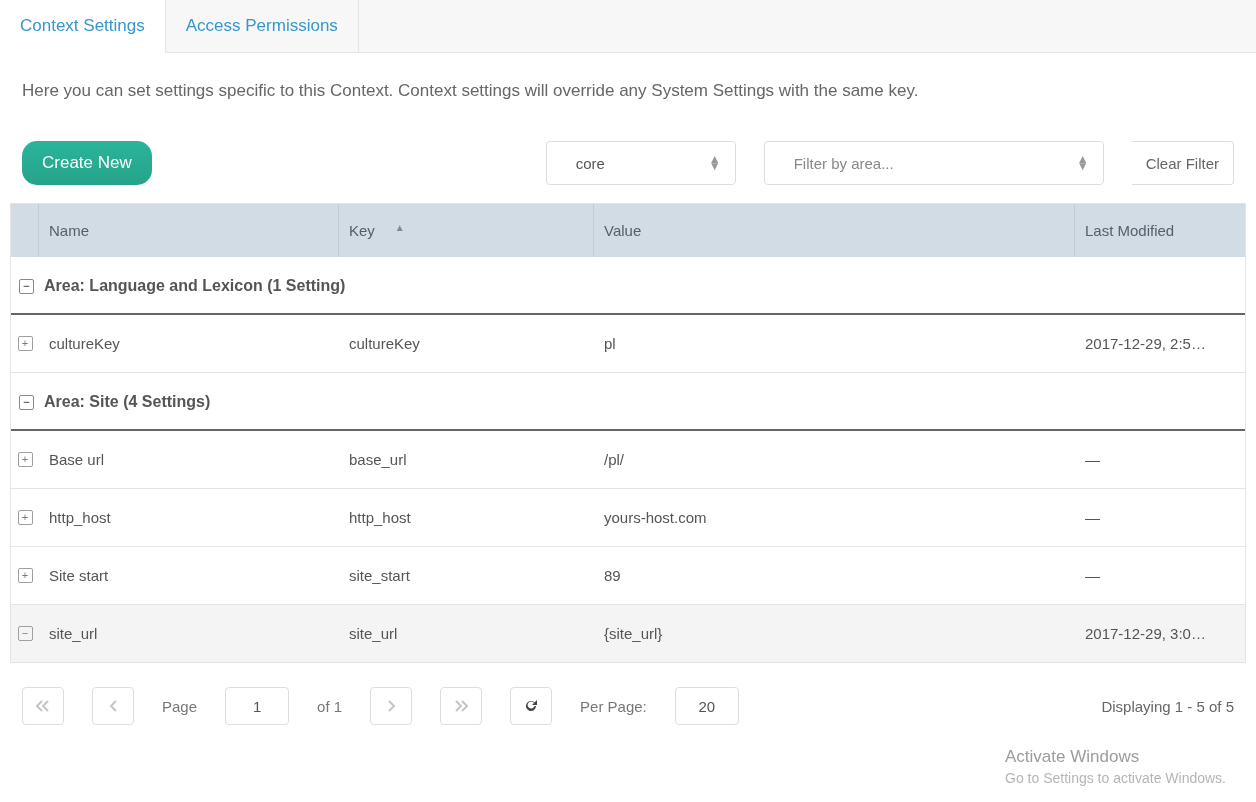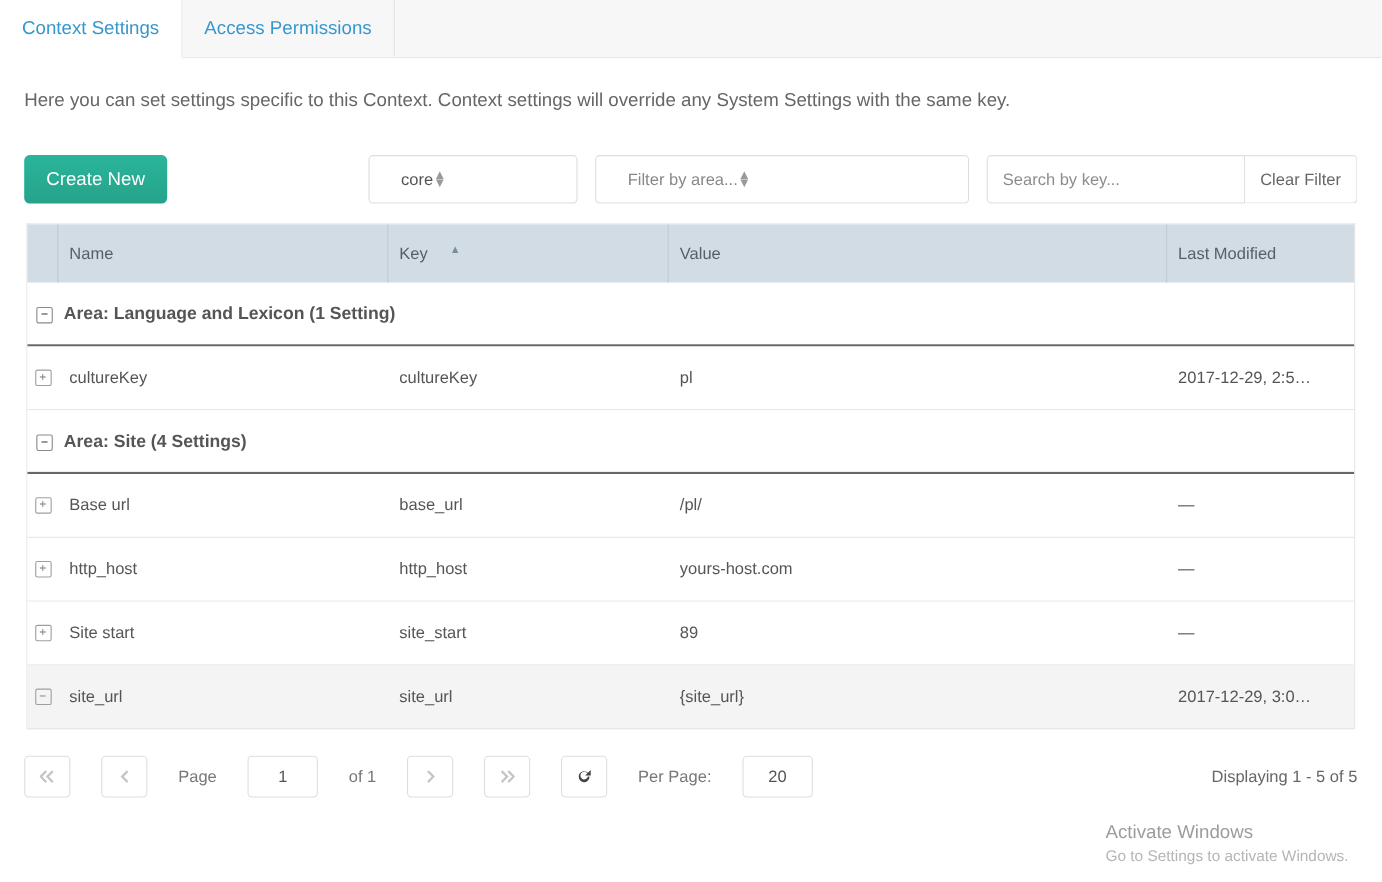--- a/index.html
+++ b/index.html
@@ -45,49 +45,49 @@
     padding: 6px 22px 18px 22px;
     gap: 0;
   }
   .btn-create {
     background: #27a78f;
     background: linear-gradient(#2ab59b,#25a38a);
     color: #fff;
     border: none;
     padding: 12px 20px;
     font-size: 17px;
-    border-radius: 5px;
+    border-radius: 15px;
     cursor: pointer;
   }
   .toolbar-spacer { flex:1; }
   .select, .input, .btn-plain {
     border: 1px solid #dedede;
     border-radius: 4px;
     padding: 11px 14px;
     font-size: 15px;
     color: #555;
     background: #fff;
     height: 44px;
   }
-  .select { width: 190px; display:flex; align-items:center; cursor:pointer; margin-right:16px;padding-left:29px;}
+  .select { width: 190px; display:flex; align-items:center; justify-content:space-between; cursor:pointer; margin-right:28px;padding-left:29px;}
   .select.wide { width: 340px; color:#888; }
   .input { width: 235px; margin-right:0;}
   .input::placeholder{color:#8d8d8d;}
   .btn-plain { cursor:pointer; color:#666; border-left:none; border-top-left-radius:0;border-bottom-left-radius:0;}
 
   .sort-caret {
     color:#999;
     font-size:12px;
     display:flex;
     flex-direction:column;
     line-height:7px;
   }
 
   .grid {
-    margin: 0 24px;
+    margin: 0 10px;
     border: 1px solid #e5e5e5;
     border-bottom:none;
   }
   .grid-head {
     display:flex;
     background:#d2dce4;
     color:#55606a;
     font-size:15px;
   }
   .grid-head .cell{
@@ -218,21 +218,20 @@
   </div>
 
   <div class="select wide">
     <span>Filter by area...</span>
     <span class="sort-caret">
       <span>▲</span>
         <span>▼</span>
     </span>
   </div>
 
-  <input class="input" type="text" style="border-top-right-radius: 0px; border-bottom-right-radius: 0px;" placeholder="Search by key...">
   <button class="btn-plain">Clear Filter</button>
 </div>
 
 <div class="grid">
   <div class="grid-head">
     <div class="cell toggle"></div>
     <div class="cell name">Name</div>
     <div class="cell key">
       <span>Key</span>
       <span class="sort-asc">▲</span>

